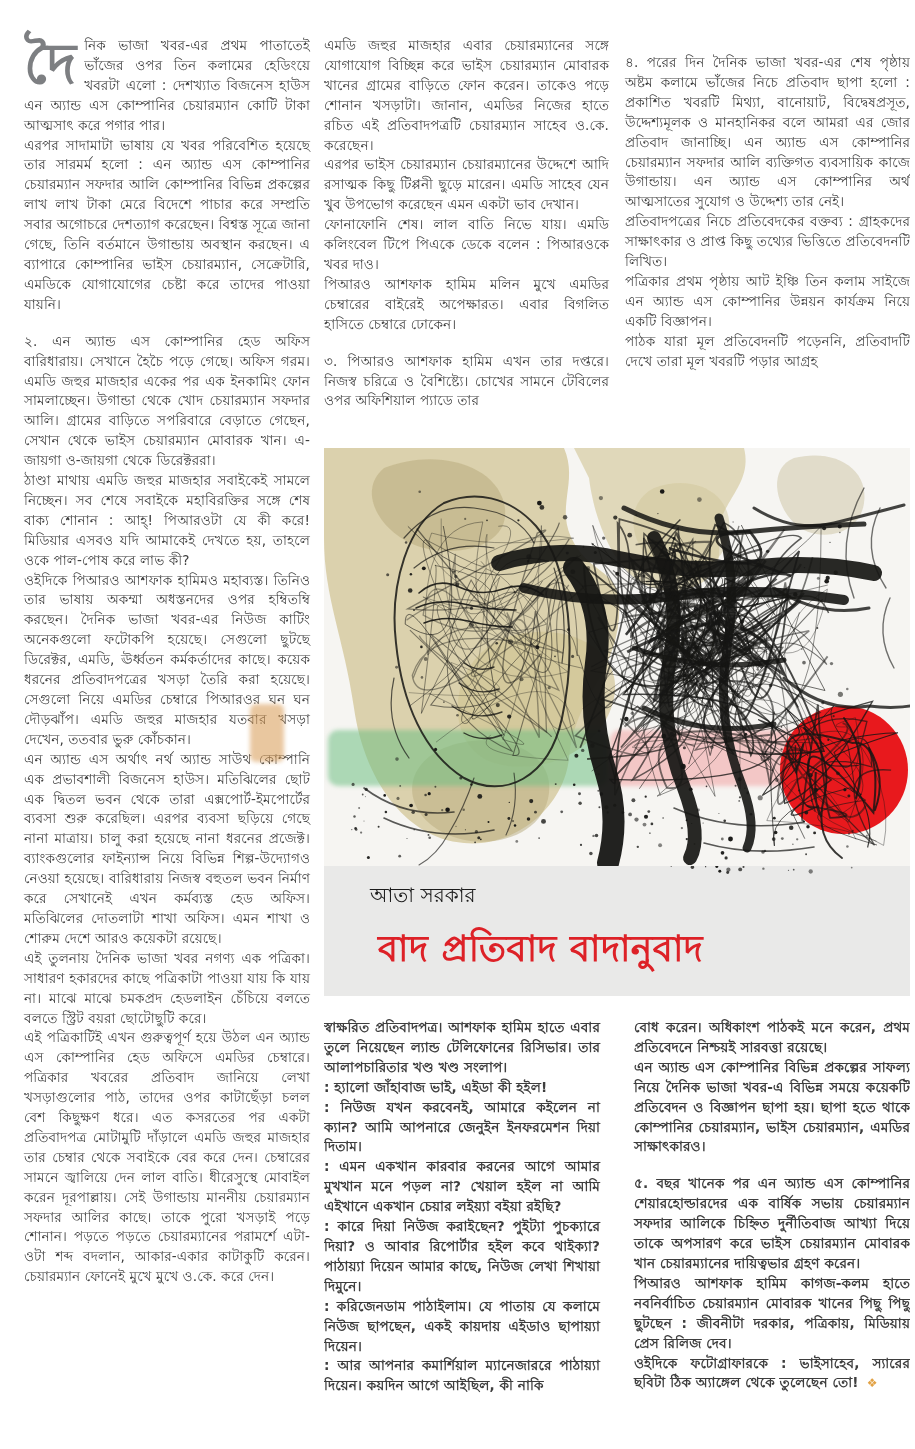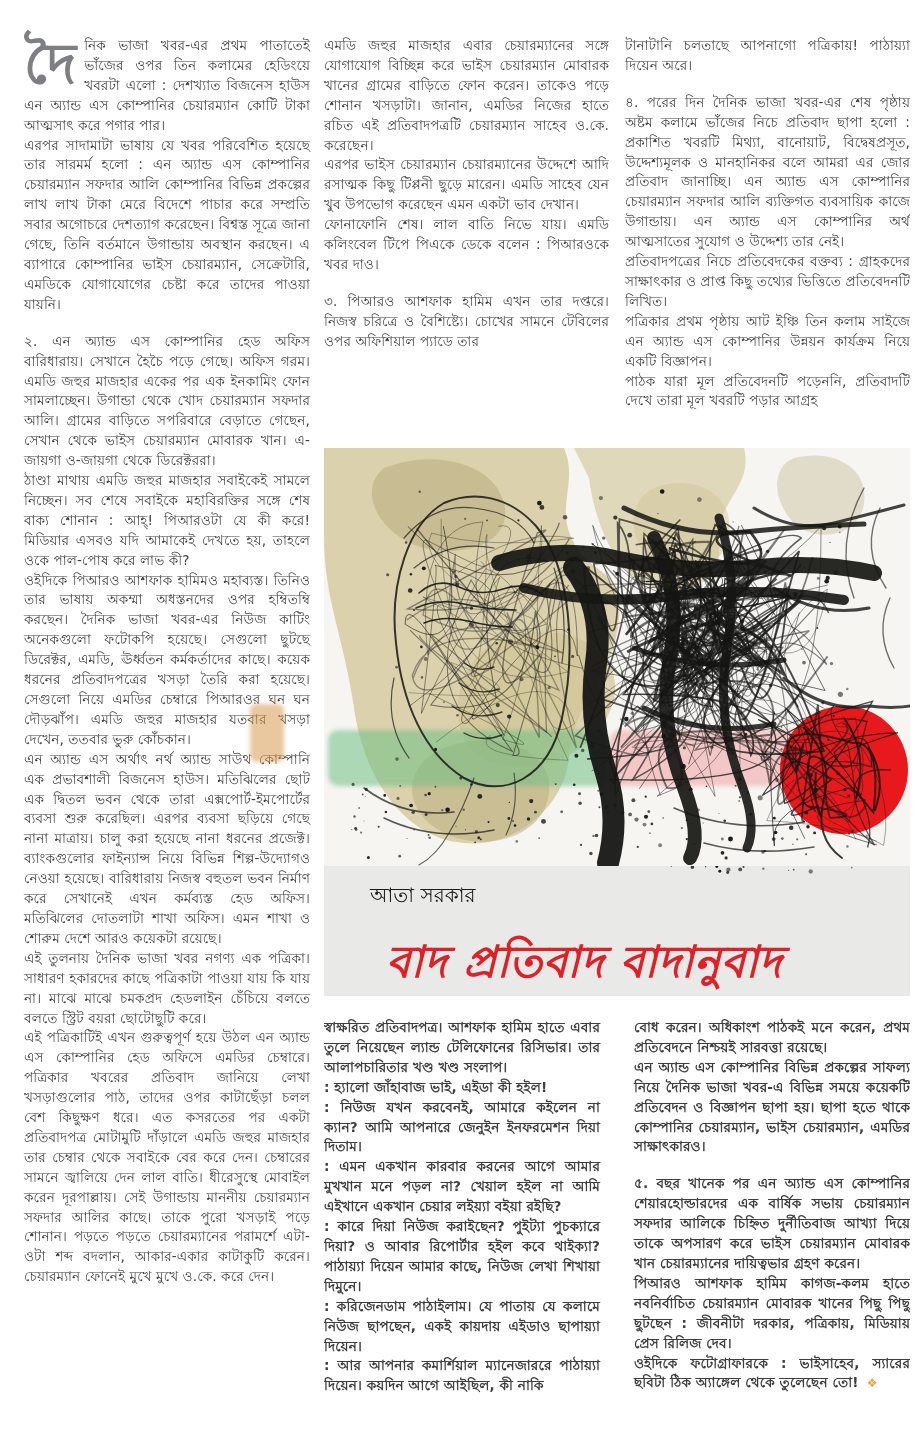--- a/index.html
+++ b/index.html
@@ -25,21 +25,21 @@
   .row .cell{width:286px;}
   .top-row{height:405px;overflow:hidden;gap:16px;}
   .bottom-row{margin-top:22px;height:412px;overflow:hidden;font-weight:bold;}
   figure.artwork{margin:7px 0 0 0;width:586px;position:relative;}
   .illu{display:block;width:586px;height:418px;}
   .title-band{
     background:#e9e9e8;width:586px;height:130px;box-sizing:border-box;
     padding:14px 0 12px 46px;position:relative;overflow:hidden;
   }
   .author{font-size:20px;color:#1c1c1c;margin:0 0 6px 0;}
-  .headline{font-size:44px;font-weight:bold;margin:16px;letter-spacing:.5px;font-style:italic;}
+  .headline{font-size:36px;font-weight:bold;margin:8px;letter-spacing:.5px;}
   .endmark{font-size:12px;padding-left:4px;}
   .wm-amber{
     position:absolute;left:250px;top:704px;width:34px;height:58px;
     background:#d89a52;opacity:.55;border-radius:6px;filter:blur(2px);
   }
   .band-dots{position:absolute;left:0;top:-4px;pointer-events:none;}
 </style>
 </head>
 <body>
 
@@ -56,24 +56,24 @@
         <p>এই তুলনায় দৈনিক ভাজা খবর নগণ্য এক পত্রিকা। সাধারণ হকারদের কাছে পত্রিকাটা পাওয়া যায় কি যায় না। মাঝে মাঝে চমকপ্রদ হেডলাইন চেঁচিয়ে বলতে বলতে স্ট্রিট বয়রা ছোটোছুটি করে।</p>
         <p>এই পত্রিকাটিই এখন গুরুত্বপূর্ণ হয়ে উঠল এন অ্যান্ড এস কোম্পানির হেড অফিসে এমডির চেম্বারে। পত্রিকার খবরের প্রতিবাদ জানিয়ে লেখা খসড়াগুলোর পাঠ, তাদের ওপর কাটাছেঁড়া চলল বেশ কিছুক্ষণ ধরে। এত কসরতের পর একটা প্রতিবাদপত্র মোটামুটি দাঁড়ালে এমডি জহুর মাজহার তার চেম্বার থেকে সবাইকে বের করে দেন। চেম্বারের সামনে জ্বালিয়ে দেন লাল বাতি। ধীরেসুস্থে মোবাইল করেন দূরপাল্লায়। সেই উগান্ডায় মাননীয় চেয়ারম্যান সফদার আলির কাছে। তাকে পুরো খসড়াই পড়ে শোনান। পড়তে পড়তে চেয়ারম্যানের পরামর্শে এটা-ওটা শব্দ বদলান, আকার-একার কাটাকুটি করেন। চেয়ারম্যান ফোনেই মুখে মুখে ও.কে. করে দেন।</p>
       </div>
 
     <div class="right-region">
       <div class="row top-row">
         <div class="cell coltext" style="color: rgb(62, 62, 62);">
             <p>এমডি জহুর মাজহার এবার চেয়ারম্যানের সঙ্গে যোগাযোগ বিচ্ছিন্ন করে ভাইস চেয়ারম্যান মোবারক খানের গ্রামের বাড়িতে ফোন করেন। তাকেও পড়ে শোনান খসড়াটা। জানান, এমডির নিজের হাতে রচিত এই প্রতিবাদপত্রটি চেয়ারম্যান সাহেব ও.কে. করেছেন।</p>
             <p>এরপর ভাইস চেয়ারম্যান চেয়ারম্যানের উদ্দেশে আদি রসাত্মক কিছু টিপ্পনী ছুড়ে মারেন। এমডি সাহেব যেন খুব উপভোগ করেছেন এমন একটা ভাব দেখান।</p>
             <p>ফোনাফোনি শেষ। লাল বাতি নিভে যায়। এমডি কলিংবেল টিপে পিএকে ডেকে বলেন : পিআরওকে খবর দাও।</p>
+            <p>পিআরও আশফাক হামিম মলিন মুখে এমডির চেম্বারের বাইরেই অপেক্ষারত। এবার বিগলিত হাসিতে চেম্বারে ঢোকেন।</p>
             <p class="gap">৩. পিআরও আশফাক হামিম এখন তার দপ্তরে। নিজস্ব চরিত্রে ও বৈশিষ্ট্যে। চোখের সামনে টেবিলের ওপর অফিশিয়াল প্যাডে তার</p>
           </div>
         <div class="cell coltext" style="color: rgb(62, 62, 62);">
-            <p>টানাটানি চলতাছে আপনাগো পত্রিকায়! পাঠায়্যা দিয়েন অরে।</p>
             <p class="gap">৪. পরের দিন দৈনিক ভাজা খবর-এর শেষ পৃষ্ঠায় অষ্টম কলামে ভাঁজের নিচে প্রতিবাদ ছাপা হলো : প্রকাশিত খবরটি মিথ্যা, বানোয়াট, বিদ্বেষপ্রসূত, উদ্দেশ্যমূলক ও মানহানিকর বলে আমরা এর জোর প্রতিবাদ জানাচ্ছি। এন অ্যান্ড এস কোম্পানির চেয়ারম্যান সফদার আলি ব্যক্তিগত ব্যবসায়িক কাজে উগান্ডায়। এন অ্যান্ড এস কোম্পানির অর্থ আত্মসাতের সুযোগ ও উদ্দেশ্য তার নেই।</p>
             <p>প্রতিবাদপত্রের নিচে প্রতিবেদকের বক্তব্য : গ্রাহকদের সাক্ষাৎকার ও প্রাপ্ত কিছু তথ্যের ভিত্তিতে প্রতিবেদনটি লিখিত।</p>
             <p>পত্রিকার প্রথম পৃষ্ঠায় আট ইঞ্চি তিন কলাম সাইজে এন অ্যান্ড এস কোম্পানির উন্নয়ন কার্যক্রম নিয়ে একটি বিজ্ঞাপন।</p>
             <p>পাঠক যারা মূল প্রতিবেদনটি পড়েননি, প্রতিবাদটি দেখে তারা মূল খবরটি পড়ার আগ্রহ</p>
           </div>
       </div>
 
       <figure class="artwork">
         <svg class="illu" viewBox="0 0 586 418">
           <defs>

